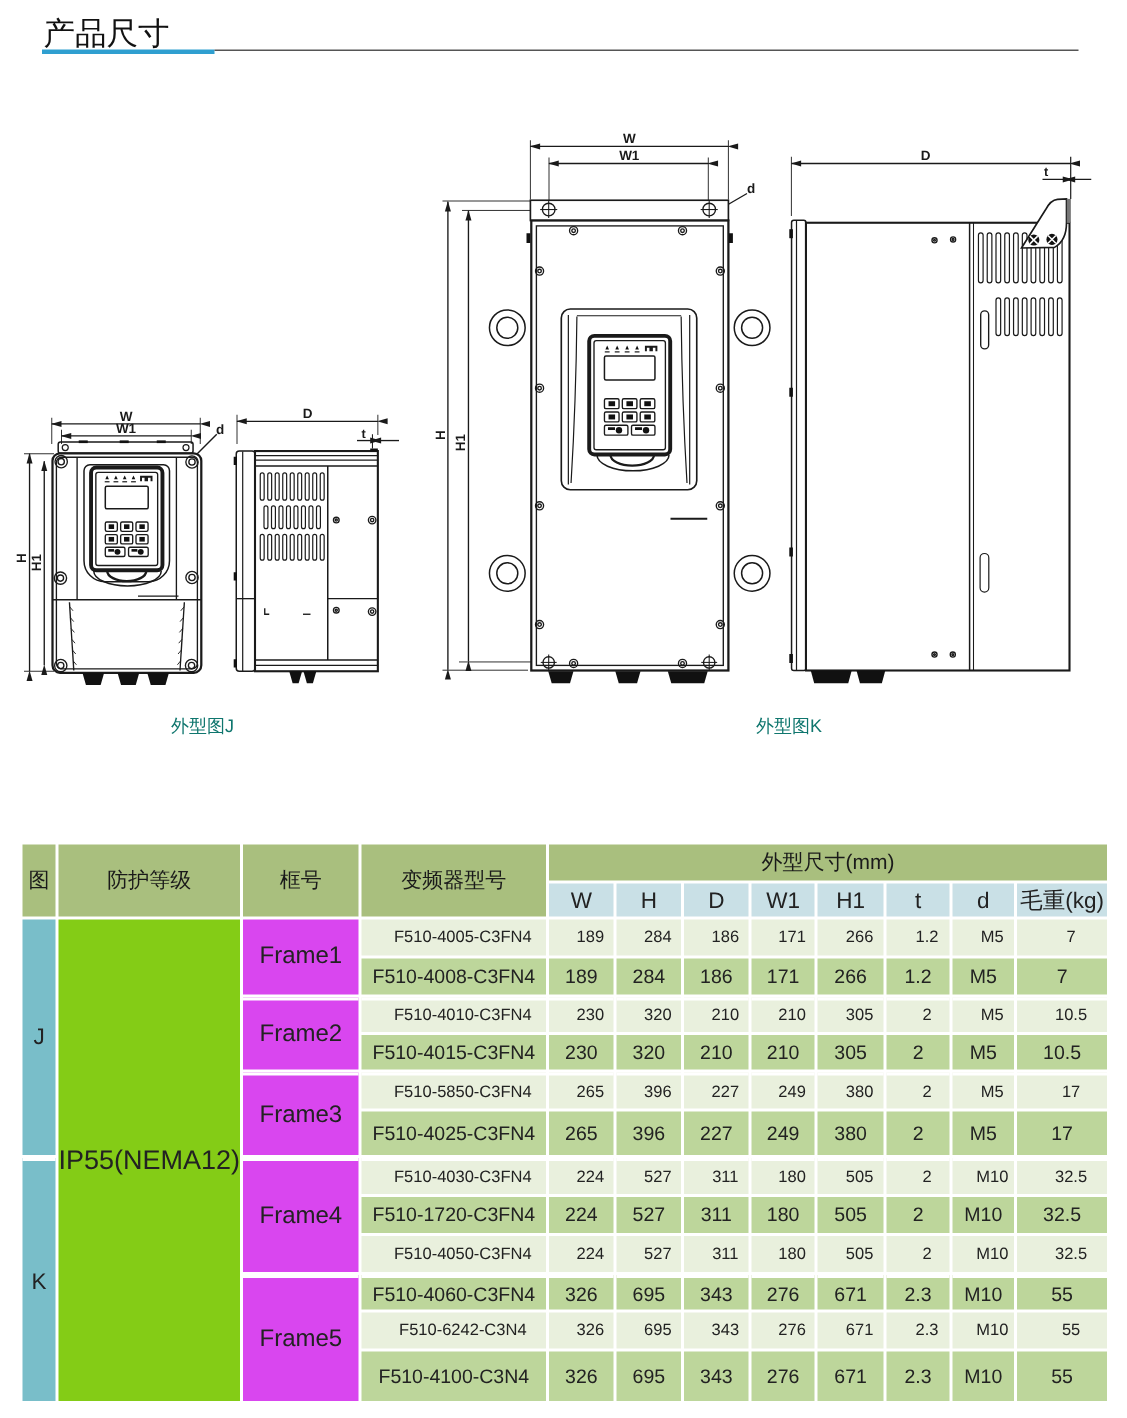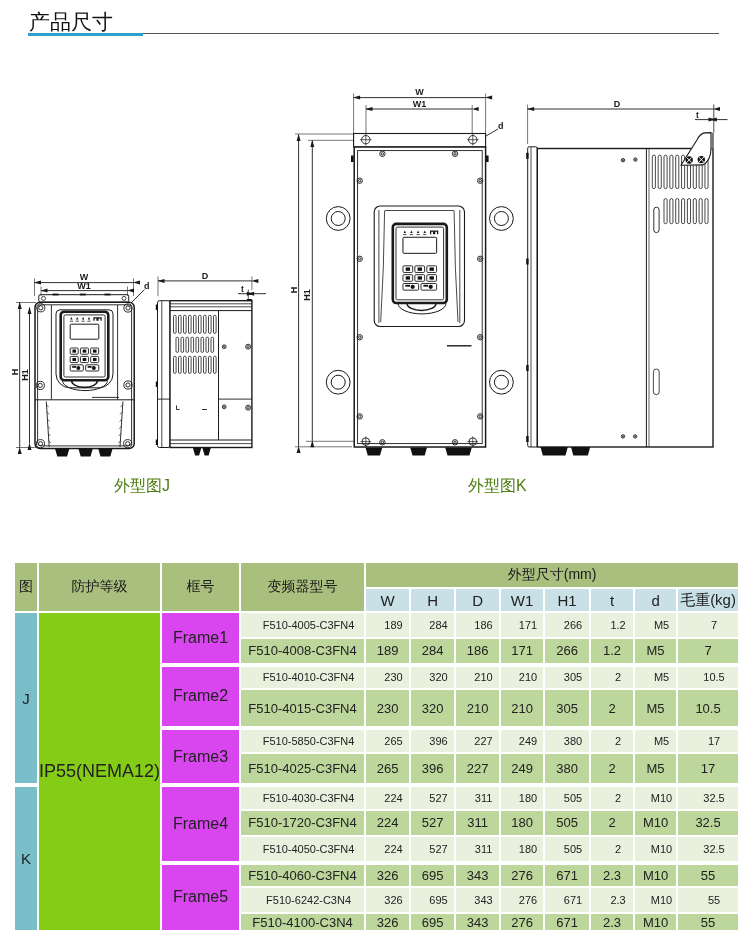--- a/index.html
+++ b/index.html
@@ -1,20 +1,20 @@
 <!DOCTYPE html>
 <html><head>
 <meta charset="utf-8">
 <style>
 html,body{margin:0;padding:0;}
 body{width:751px;height:945px;background:#fff;font-family:"Liberation Sans",sans-serif;position:relative;overflow:hidden;}
 #title{position:absolute;left:29px;top:8px;font-size:21px;font-weight:normal;color:#111;}
 #blueline{position:absolute;left:28px;top:33px;width:115px;height:3px;background:#2f9fd0;}
 #grayline{position:absolute;left:143px;top:33px;width:576px;height:1px;background:#555;}
-.cap{position:absolute;font-size:16px;color:#4d7c0f;}
+.cap{position:absolute;font-size:12px;color:#0f766e;}
 #tablewrap{position:absolute;left:13px;top:561px;}
 table{border-collapse:separate;border-spacing:2px;table-layout:fixed;}
 td{padding:0;text-align:center;vertical-align:middle;color:#222;overflow:hidden;}
 .hd{background:#a9bf7e;font-size:14px;color:#1a1a1a;}
 .hd2{background:#c9e0e6;font-size:15px;}
 .teal{background:#79bec9;font-size:15px;}
 .blu{background:#84cc16;font-size:18px;}
 .fra{background:#d946ef;font-size:16px;}
 .lt{background:#e9f0dd;font-size:11px;padding-left:12px;}
 .dk{background:#bdd69b;font-size:13px;}
@@ -424,21 +424,21 @@
 <rect x="526.2" y="365" width="2.4" height="6" fill="#111" stroke="none"></rect>
 <rect x="526.2" y="436" width="2.4" height="6" fill="#111" stroke="none"></rect>
 
 <path d="M540.5,447 L567.8,447 L565.5,455.5 L542.8,455.5 z" fill="#111" stroke="none"></path>
 <path d="M571,447 L590.2,447 L587.9,455.5 L573.3,455.5 z" fill="#111" stroke="none"></path>
 </g>
 </svg>
 
 <div class="cap" style="left:114px;top:476px;">外型图J</div>
 
-<div class="cap" style="left:468px;top:476px;">外型图K</div>
+<div class="cap" style="left:504px;top:476px;">外型图K</div>
 
 <div id="tablewrap">
 <table>
 <colgroup>
 <col style="width:22px">
         <col style="width:106px">
         <col style="width:77px">
         <col style="width:123px">
 <col style="width:43px">
         <col style="width:43px">
@@ -500,21 +500,21 @@
 <td class="lt gs">F510-4010-C3FN4</td>
 <td class="lt gs">230</td>
           <td class="lt gs">320</td>
           <td class="lt gs">210</td>
           <td class="lt gs">210</td>
           <td class="lt gs">305</td>
           <td class="lt gs">2</td>
           <td class="lt gs">M5</td>
           <td class="lt gs">10.5</td>
 </tr>
-<tr style="height:36px">
+<tr style="height:23px">
 <td class="dk">F510-4015-C3FN4</td>
 <td class="dk">230</td>
           <td class="dk">320</td>
           <td class="dk">210</td>
           <td class="dk">210</td>
           <td class="dk">305</td>
           <td class="dk">2</td>
           <td class="dk">M5</td>
           <td class="dk">10.5</td>
 </tr>
@@ -592,21 +592,21 @@
 <td class="lt">F510-6242-C3N4</td>
 <td class="lt">326</td>
           <td class="lt">695</td>
           <td class="lt">343</td>
           <td class="lt">276</td>
           <td class="lt">671</td>
           <td class="lt">2.3</td>
           <td class="lt">M10</td>
           <td class="lt">55</td>
 </tr>
-<tr style="height:16px">
+<tr style="height:33px">
 <td class="dk">F510-4100-C3N4</td>
 <td class="dk">326</td>
           <td class="dk">695</td>
           <td class="dk">343</td>
           <td class="dk">276</td>
           <td class="dk">671</td>
           <td class="dk">2.3</td>
           <td class="dk">M10</td>
           <td class="dk">55</td>
 </tr>

